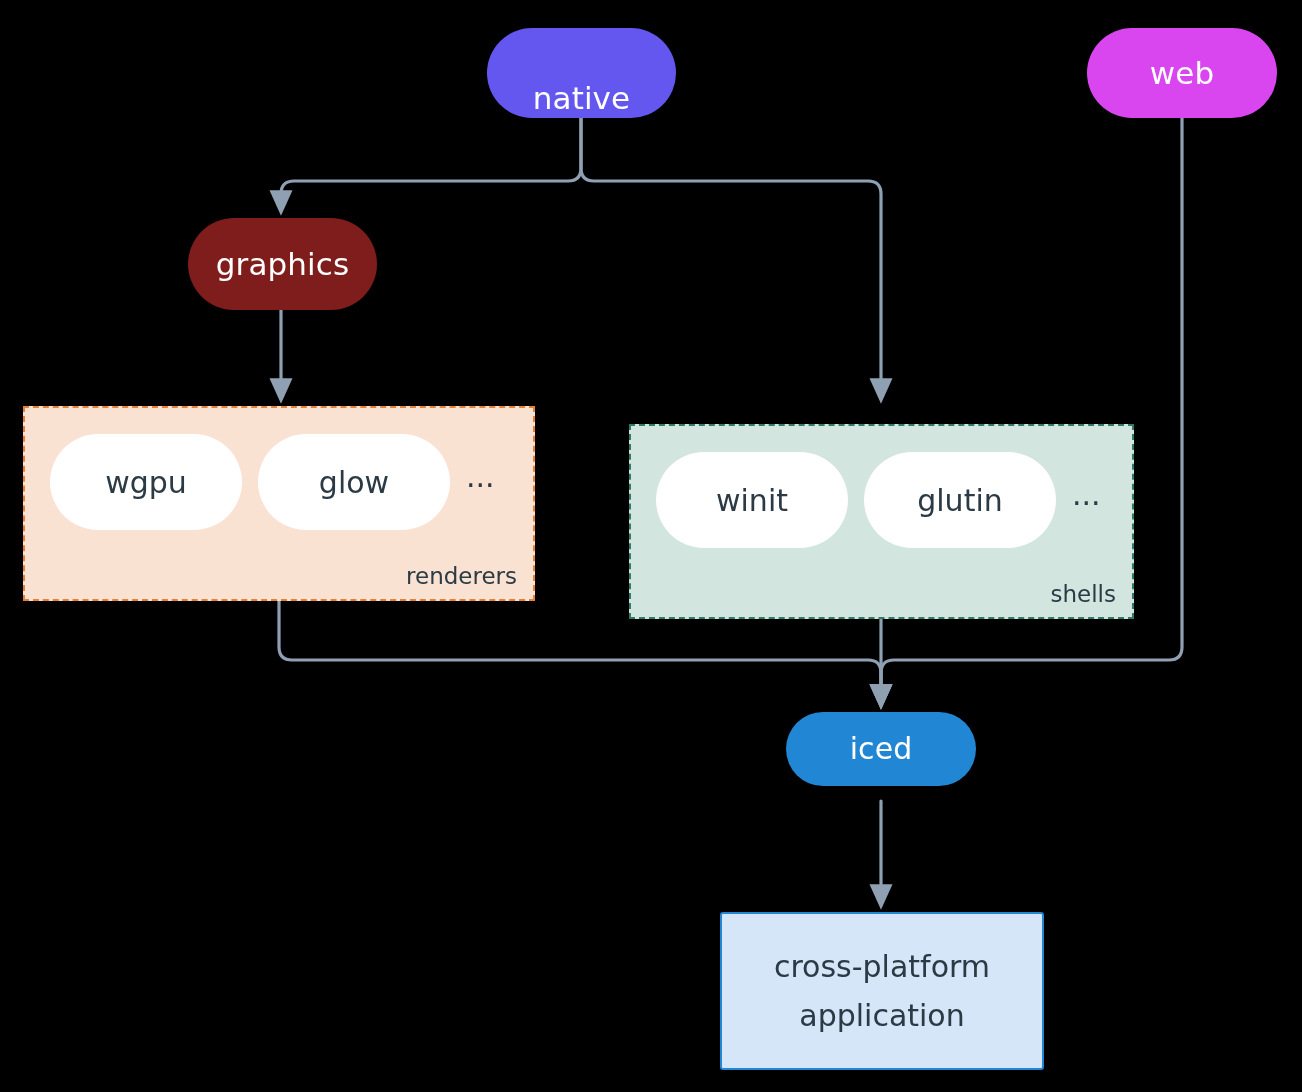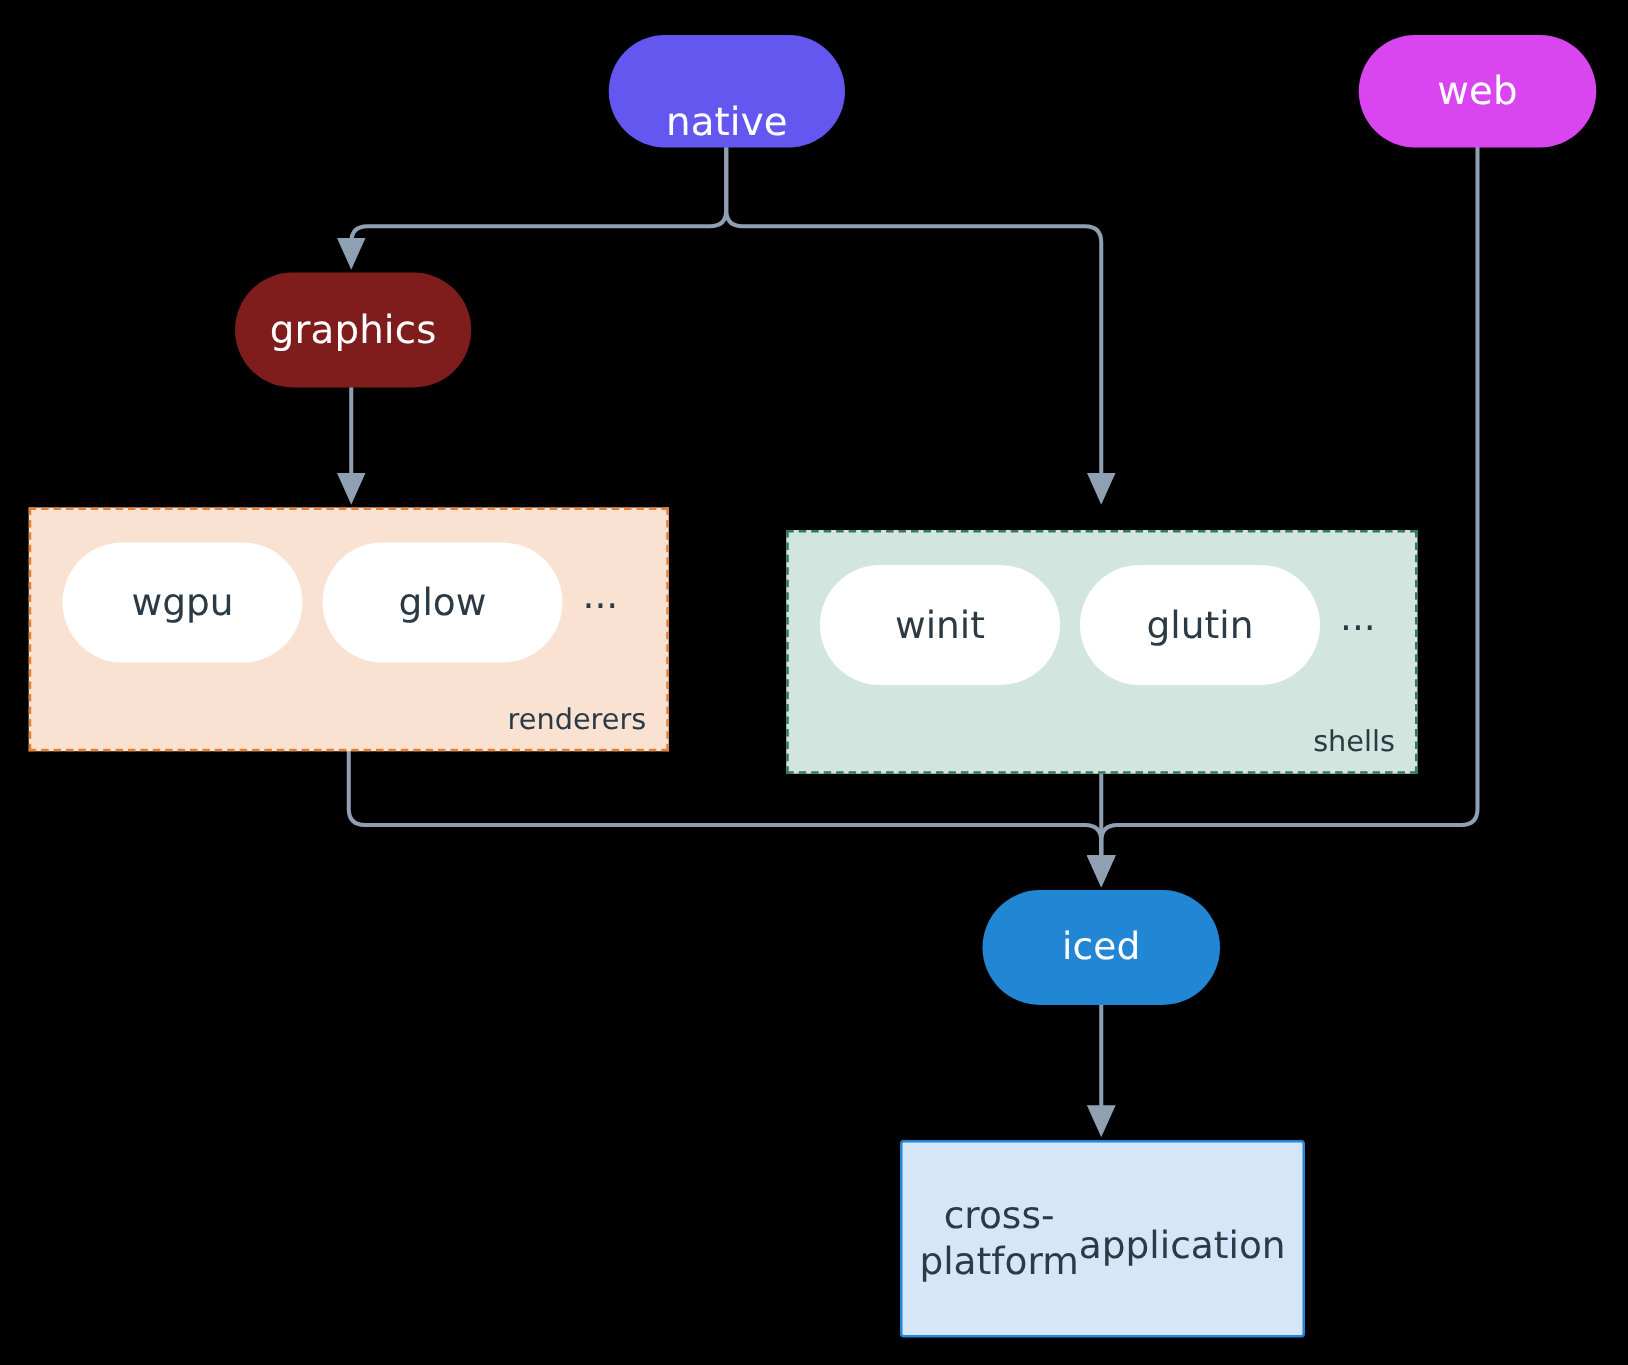--- a/index.html
+++ b/index.html
@@ -63,21 +63,21 @@
     left: 188px;
     top: 218px;
     width: 189px;
     height: 92px;
     background: #7f1d1d;
   }
   .node-iced {
     left: 786px;
     top: 712px;
     width: 190px;
-    height: 92px;
+    height: 74px;
     background: #2186d3;
     font-size: 30px;
   }
   
   .cluster {
     position: absolute;
     box-sizing: border-box;
     border-style: dashed;
     border-width: 2px;
   }
@@ -139,21 +139,21 @@
   .node-rect {
     left: 720px;
     top: 912px;
     width: 324px;
     height: 158px;
     background: #d4e6f7;
     border: 2px solid #2186d3;
     border-radius: 3px;
     color: #2b3a44;
     font-size: 30px;
-    flex-direction: row;
+    flex-direction: column;
     white-space: normal;
     padding: 0 14px;
   }
   .node-rect .line2 { margin-top: 12px; }
 </style>
 </head>
 <body>
 
 <div id="diagram-root">
 

